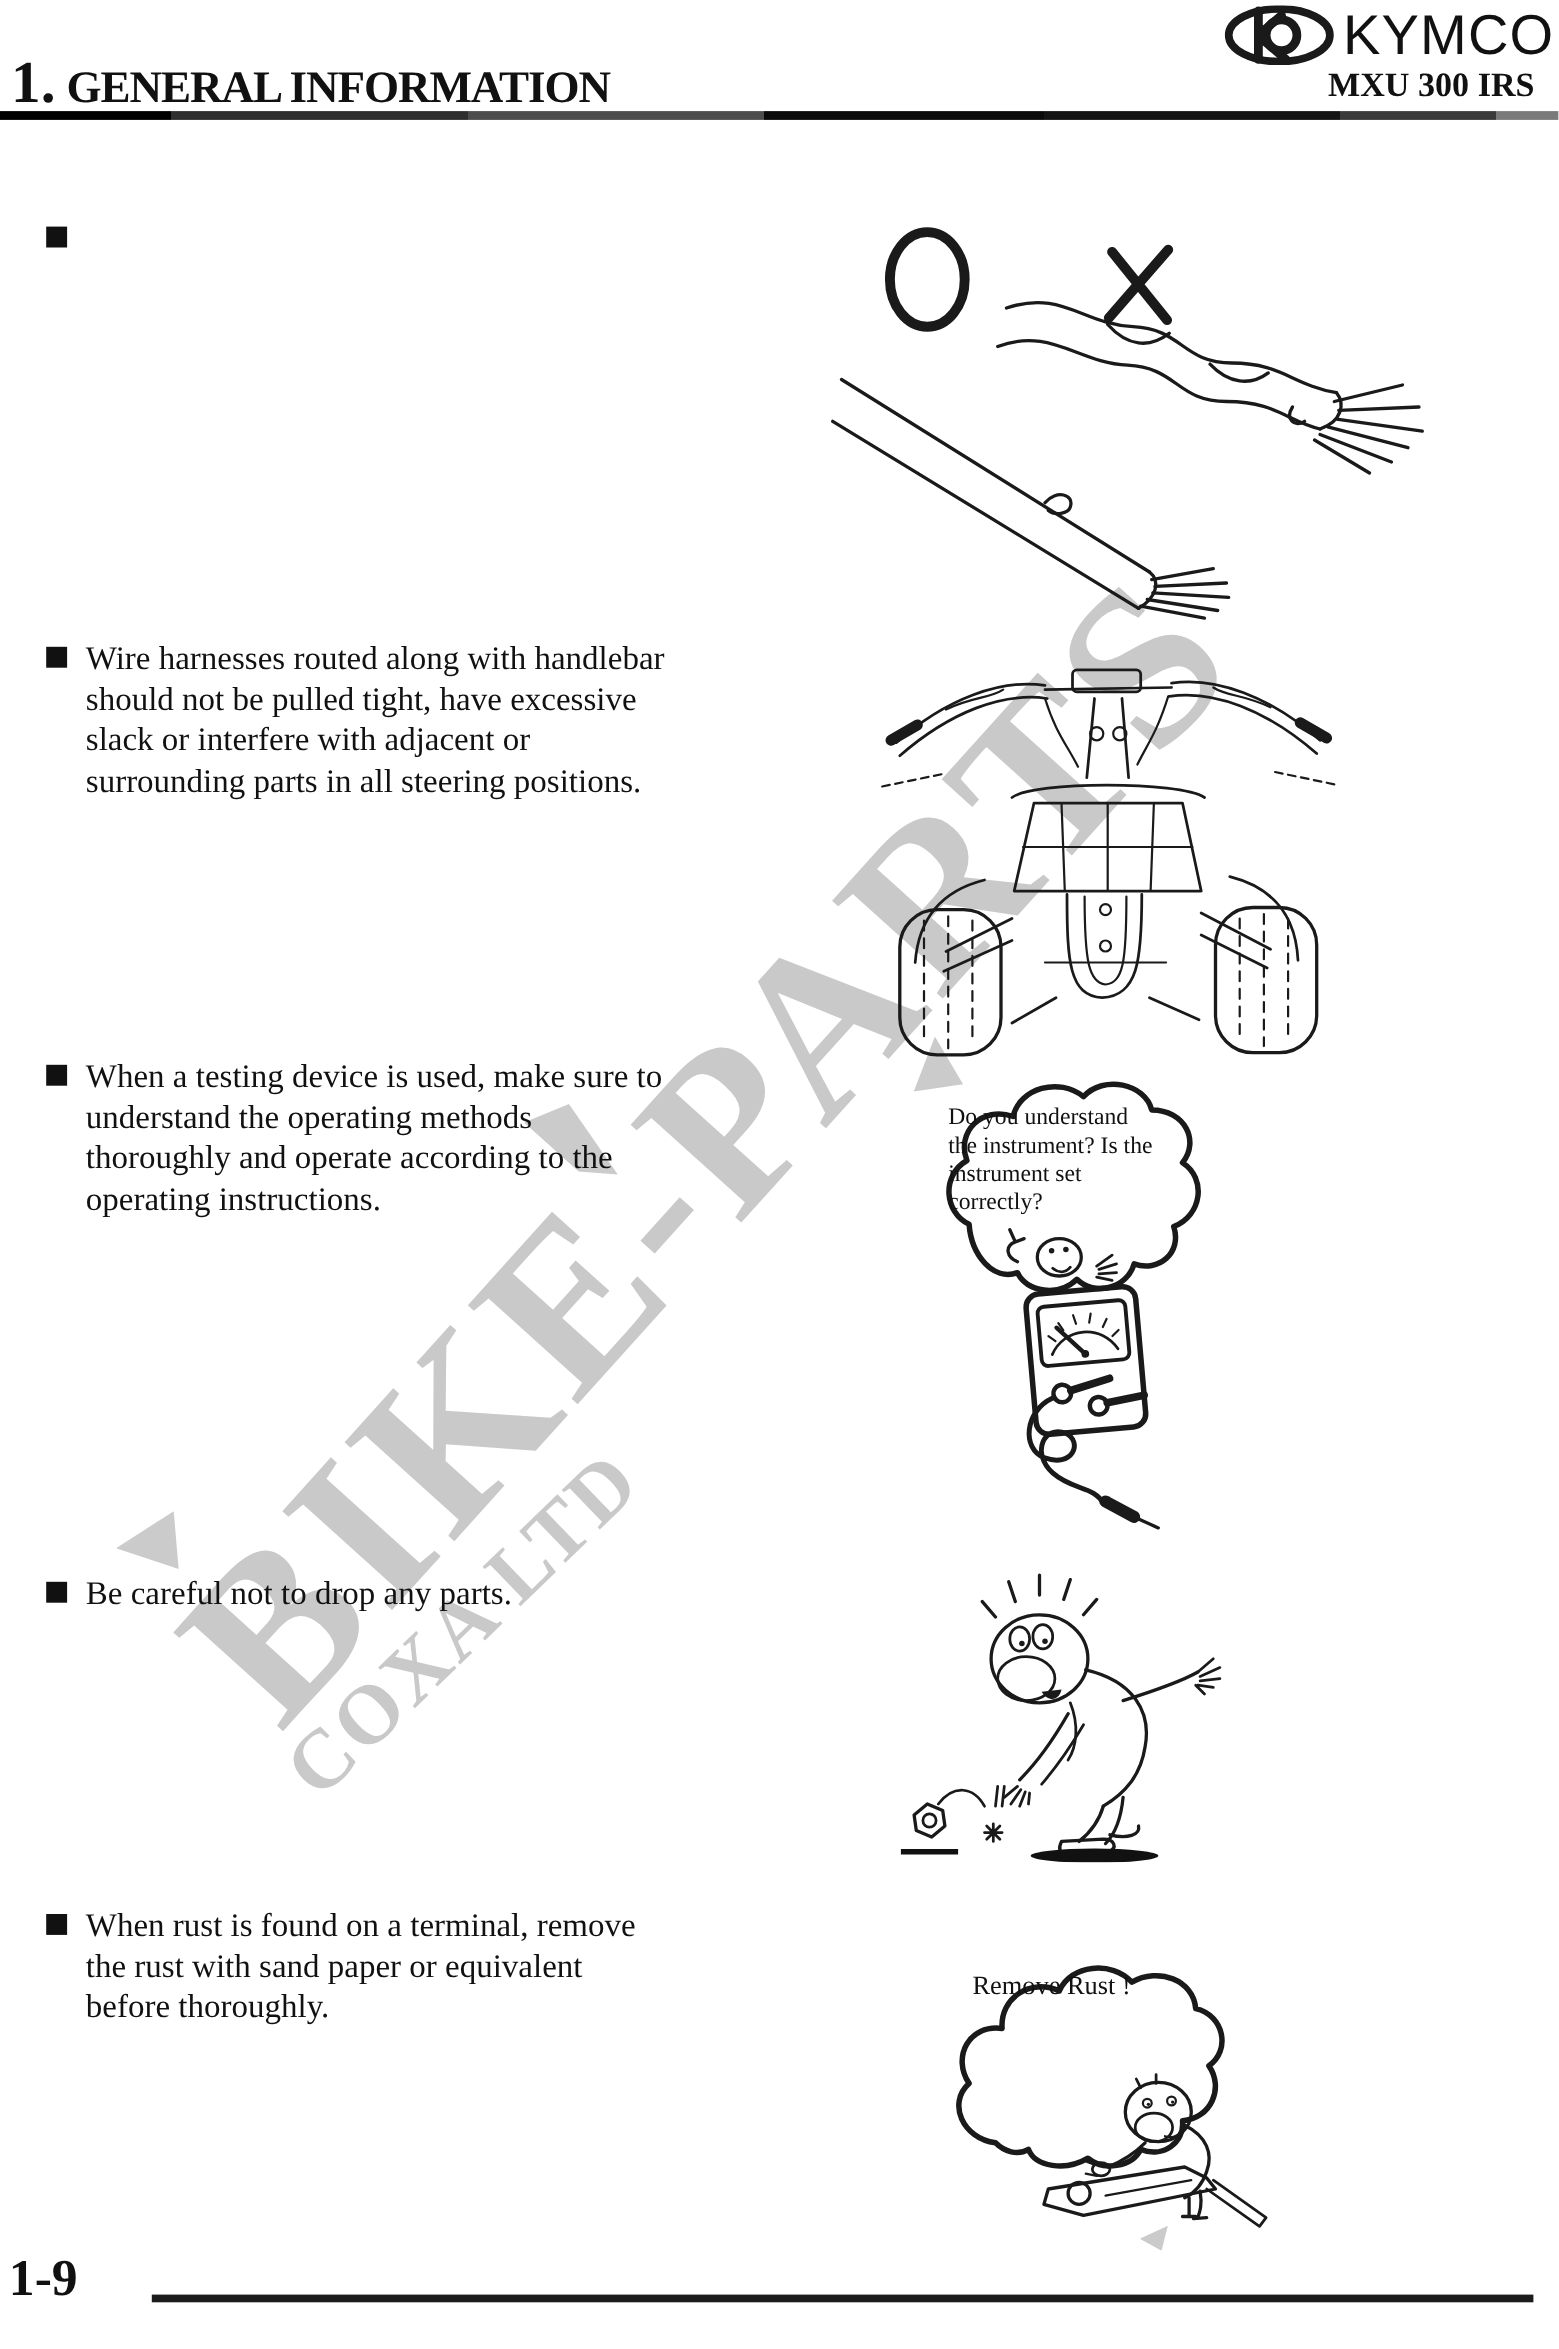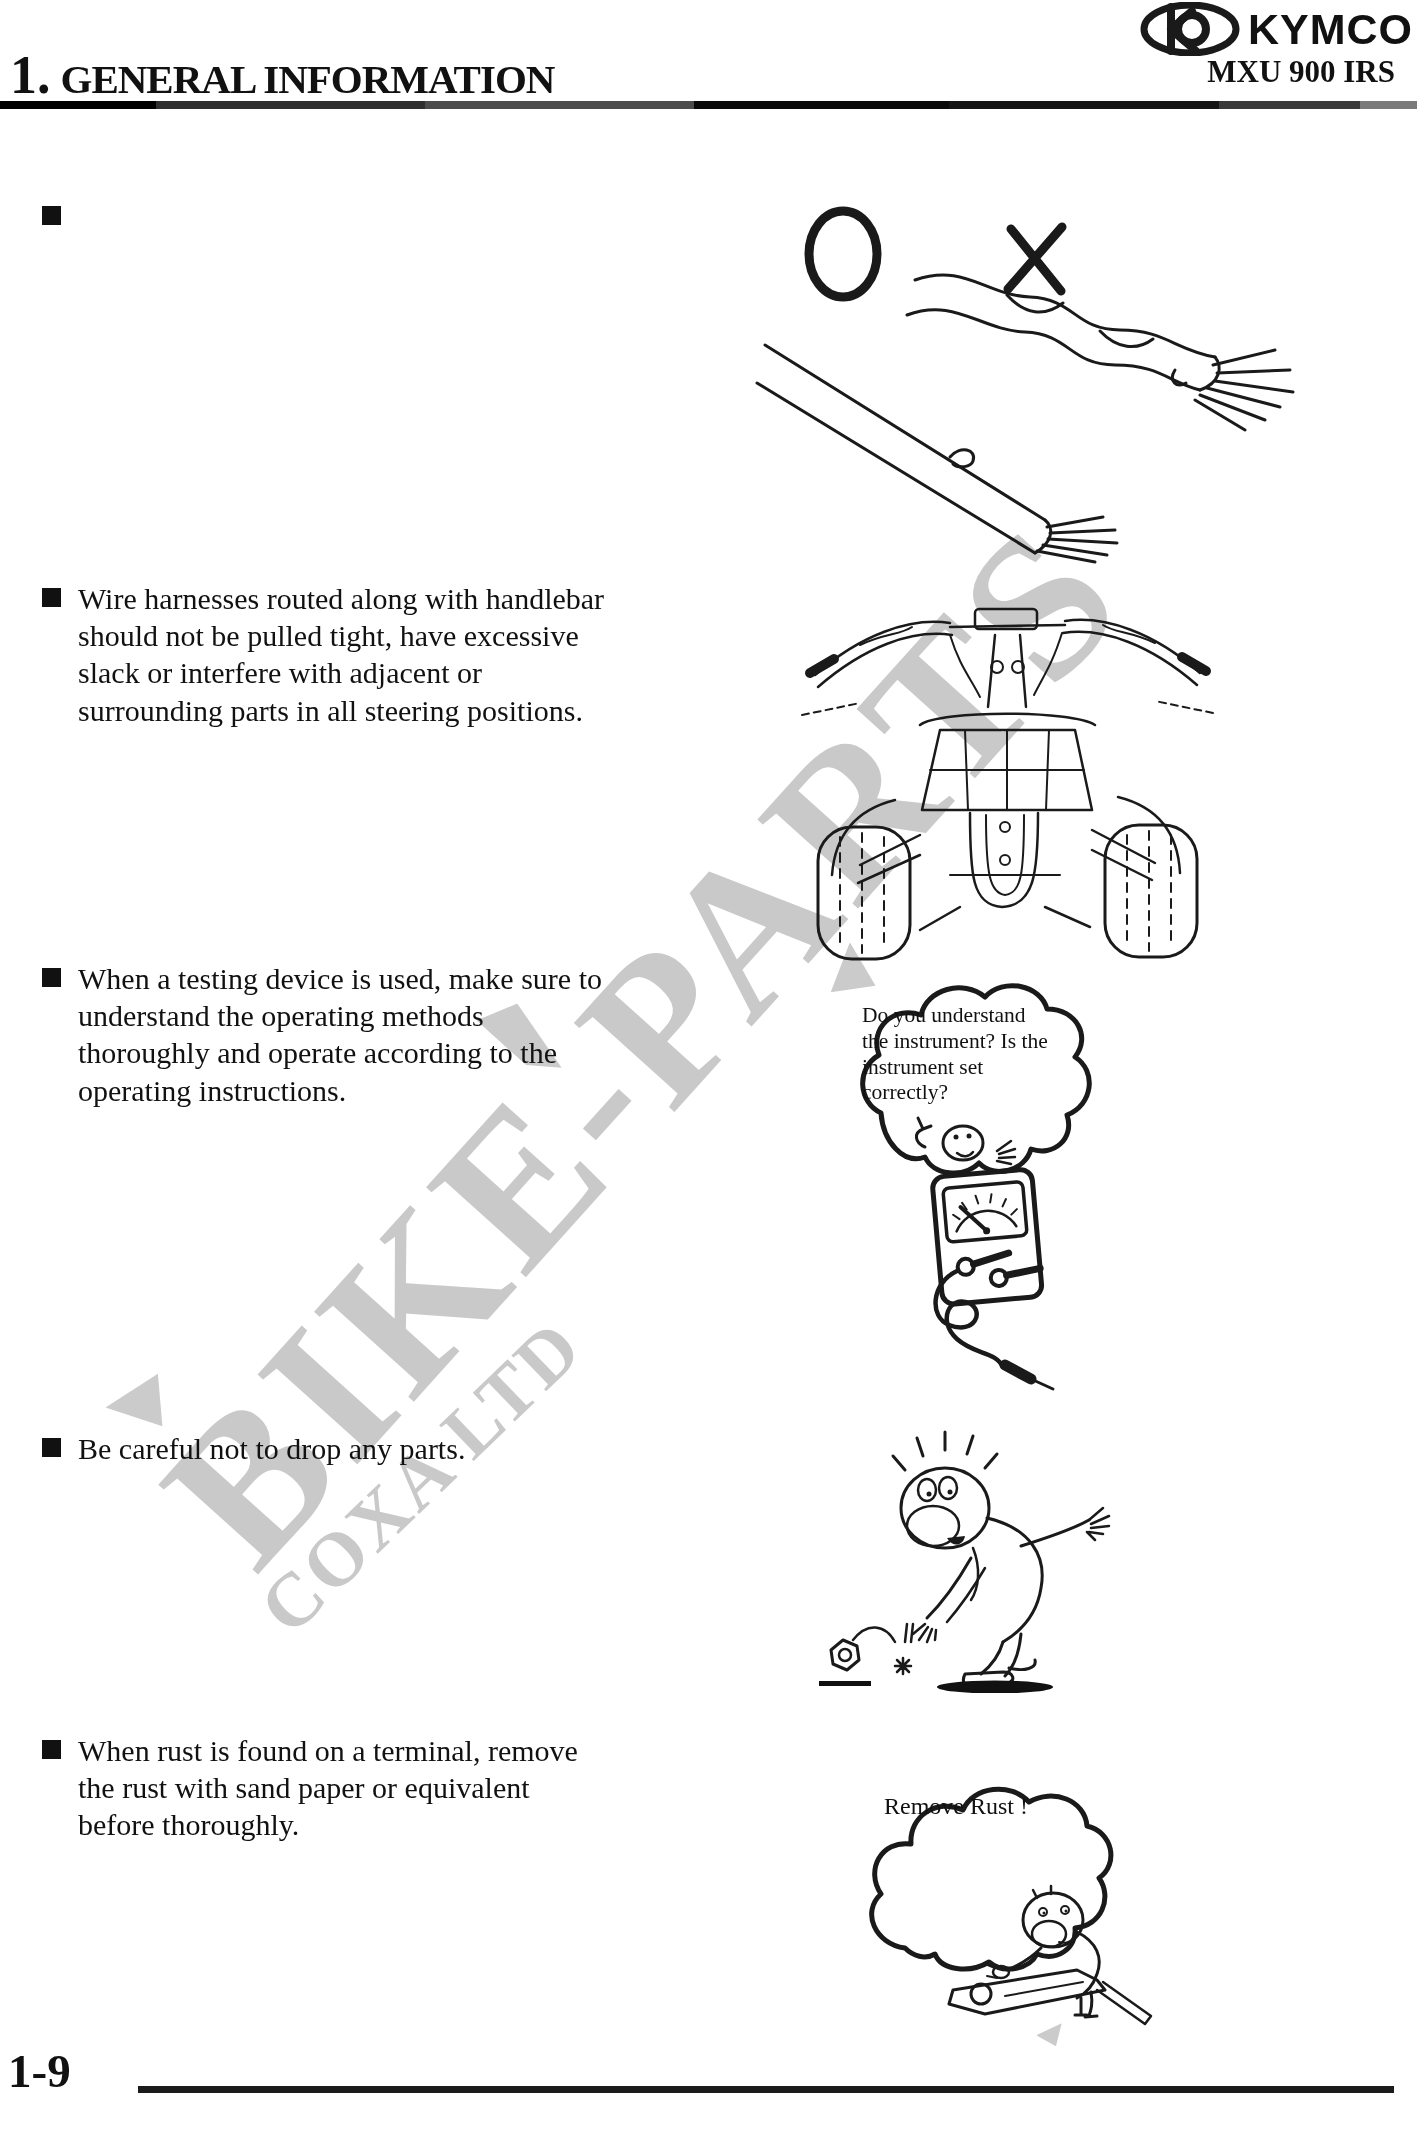--- a/index.html
+++ b/index.html
@@ -22,21 +22,21 @@
          clip-path:polygon(0 0,100% 30%,40% 100%);}
   .frag4{left:1040px;top:2022px;width:26px;height:22px;transform:rotate(-48deg);
          clip-path:polygon(0 0,100% 50%,20% 100%);}
 
   
   .title{position:absolute;left:10px;top:44px;z-index:3;white-space:nowrap;}
   .title .num{font-size:54px;font-weight:bold;}
   .title .txt{font-size:41px;font-weight:bold;letter-spacing:-1px;margin-left:10px;}
   .brand{position:absolute;right:4px;top:2px;z-index:3;text-align:right;}
   .brand-row{display:flex;align-items:center;justify-content:flex-end;gap:8px;}
-  .brand-name{font-family:"Liberation Sans", sans-serif;font-weight:bold;font-size:43px;
+  .brand-name{font-family:"Liberation Sans", sans-serif;font-weight:normal;font-size:51px;
               letter-spacing:1px;}
   .brand-model{font-size:31px;font-weight:bold;padding-right:18px;margin-top:-2px;}
   .header-rule{position:absolute;left:0;top:101px;width:1417px;height:8px;z-index:3;
     background:linear-gradient(to right,
       #000 0%,#000 11%,#2f2f2f 11%,#2f2f2f 30%,#4d4d4d 30%,#4d4d4d 49%,
       #0a0a0a 49%,#0a0a0a 67%,#141414 67%,#141414 86%,#3a3a3a 86%,#3a3a3a 96%,#7a7a7a 96%,#7a7a7a 100%);}
 
   
   .bullet{position:absolute;left:42px;width:660px;z-index:3;padding-left:36px;}
   .bullet .sq{position:absolute;left:0;top:8px;width:19px;height:19px;background:#111;}
@@ -78,21 +78,21 @@
   </div>
   <div class="brand">
     <div class="brand-row">
       <svg width="100" height="54" viewBox="0 0 100 54">
         <ellipse class="ln" cx="50" cy="27" rx="46" ry="24" stroke-width="7"></ellipse>
         <circle class="ln" cx="52" cy="27" r="14" stroke-width="8"></circle>
         <path class="ln" d="M31 5 L31 49 M31 27 L52 9 M35 31 L56 49" stroke-width="8"></path>
       </svg>
       <span class="brand-name">KYMCO</span>
     </div>
-    <div class="brand-model">MXU 900 IRS</div>
+    <div class="brand-model">MXU 300 IRS</div>
   </div>
   <div class="header-rule"></div>
 
   <div class="bullet b1">
     <span class="sq"></span>
   </div>
   <div class="bullet b2">
     <span class="sq"></span>
     <span class="bt">Wire harnesses routed along with handlebar
 should not be pulled tight, have excessive

